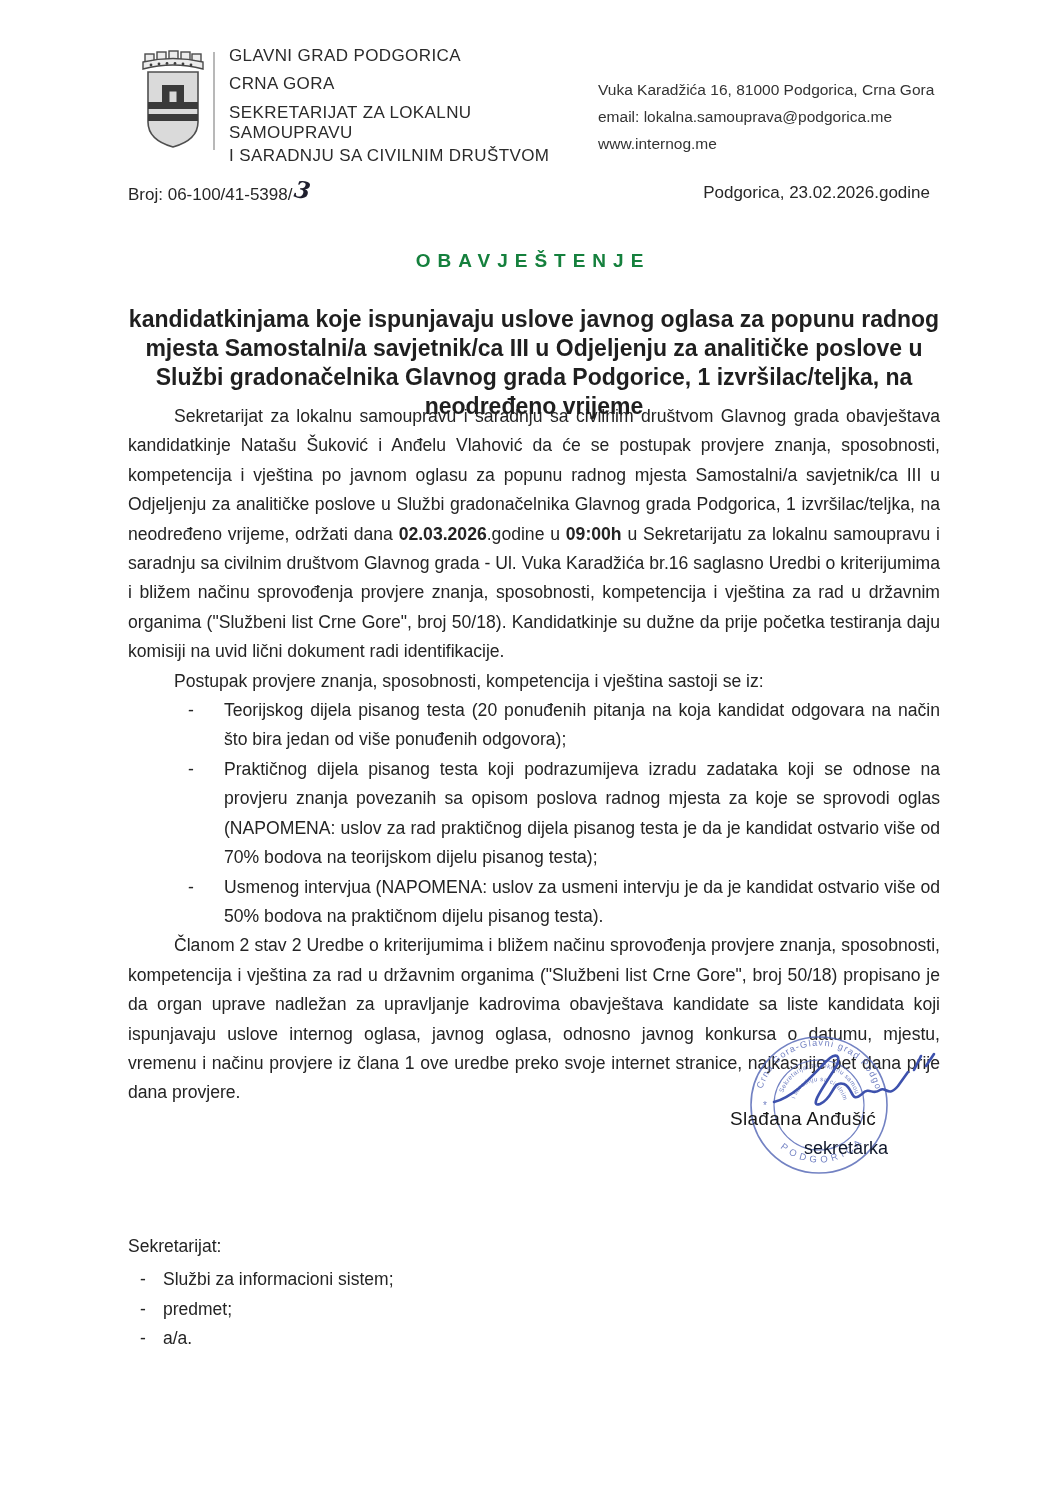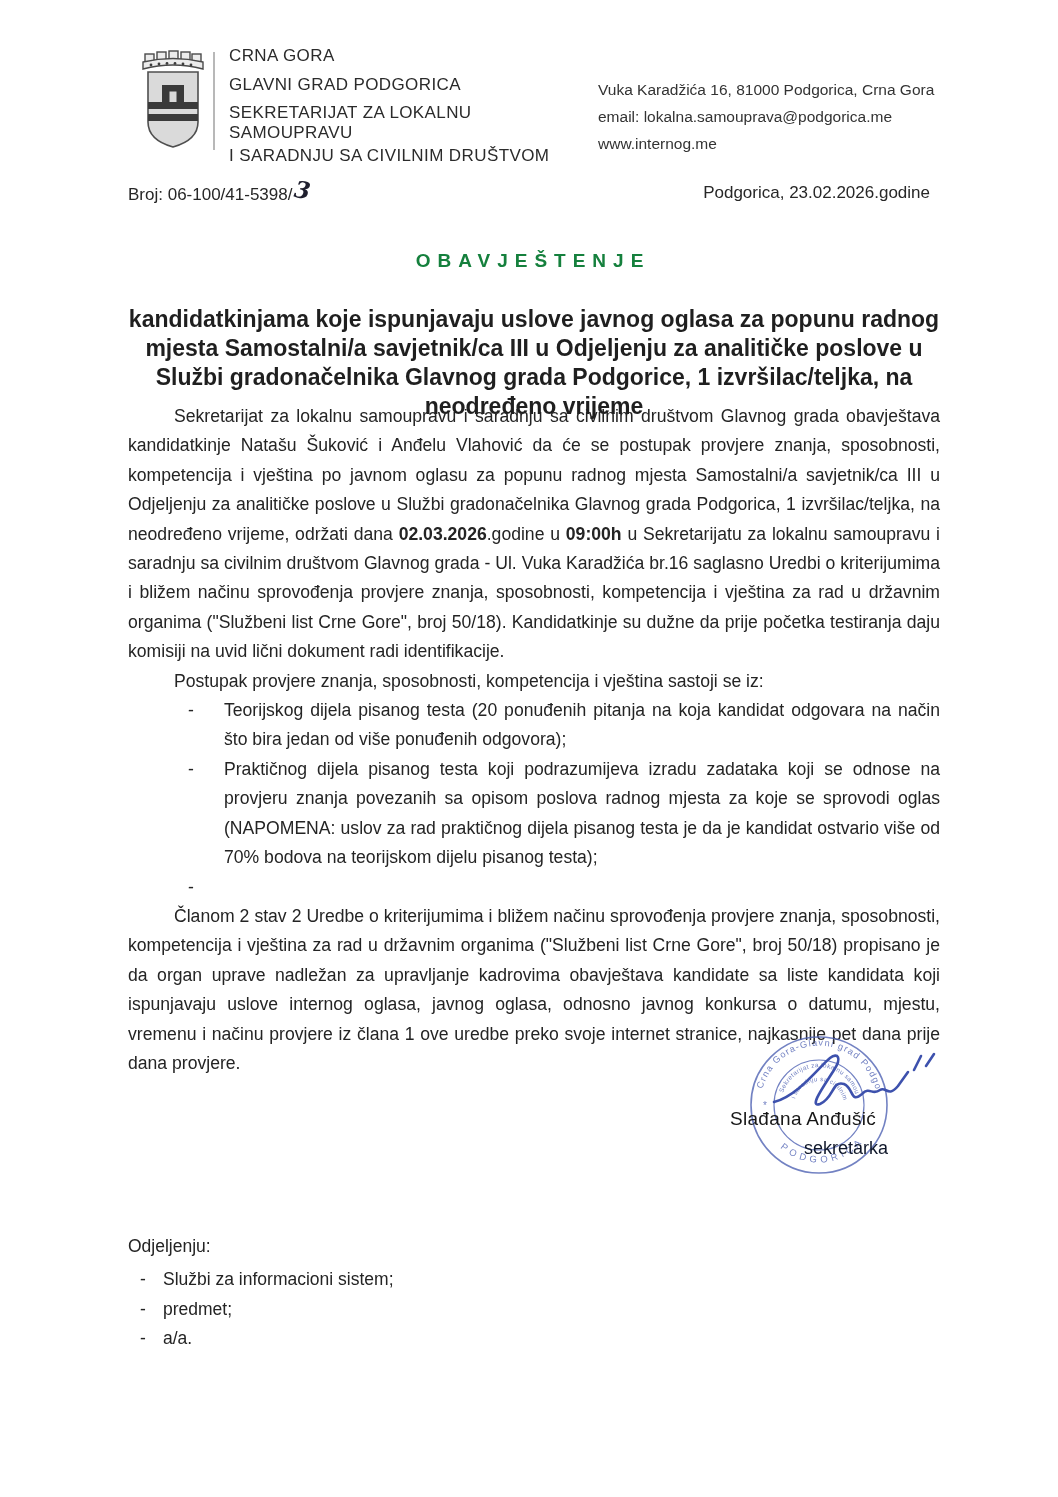--- a/index.html
+++ b/index.html
@@ -117,22 +117,22 @@
 
     <g fill="#3a3a3a">
       <path d="M22 52 V35 H44 V52 H36.5 V41.5 H29.5 V52 Z"></path>
       <rect x="8" y="52" width="50" height="7"></rect>
       <rect x="8" y="64" width="50" height="7"></rect>
     </g>
   </svg>
   <div class="lh-divider"></div>
 
   <div class="org-block">
+    <div class="org-line l2">GLAVNI GRAD PODGORICA</div>
     <div class="org-line l1">CRNA GORA</div>
-    <div class="org-line l2">GLAVNI GRAD PODGORICA</div>
     <div class="org-line l3">SEKRETARIJAT ZA LOKALNU SAMOUPRAVU</div>
     <div class="org-line l4">I SARADNJU SA CIVILNIM DRUŠTVOM</div>
   </div>
 
   <div class="contact-block">
     <div class="contact-line">Vuka Karadžića 16, 81000 Podgorica, Crna Gora</div>
     <div class="contact-line">email: lokalna.samouprava@podgorica.me</div>
     <div class="contact-line">www.internog.me</div>
   </div>
 
@@ -156,20 +156,21 @@
       <li>
         <span class="dash">-</span>
         <span class="li-text">Teorijskog dijela pisanog testa (20 ponuđenih pitanja na koja kandidat odgovara na način što bira jedan od više ponuđenih odgovora);</span>
       </li>
       <li>
         <span class="dash">-</span>
         <span class="li-text">Praktičnog dijela pisanog testa koji podrazumijeva izradu zadataka koji se odnose na provjeru znanja povezanih sa opisom poslova radnog mjesta za koje se sprovodi oglas (NAPOMENA: uslov za rad praktičnog dijela pisanog testa je da je kandidat ostvario više od 70% bodova na teorijskom dijelu pisanog testa);</span>
       </li>
       <li>
         <span class="dash">-</span>
+        <span class="li-text">Usmenog intervjua (NAPOMENA: uslov za usmeni intervju je da je kandidat ostvario više od 50% bodova na praktičnom dijelu pisanog testa).</span>
       </li>
     </ul>
 
     <p class="body-p ind">Članom 2 stav 2 Uredbe o kriterijumima i bližem načinu sprovođenja provjere znanja, sposobnosti, kompetencija i vještina za rad u državnim organima ("Službeni list Crne Gore", broj 50/18) propisano je da organ uprave nadležan za upravljanje kadrovima obavještava kandidate sa liste kandidata koji ispunjavaju uslove internog oglasa, javnog oglasa, odnosno javnog konkursa o datumu, mjestu, vremenu i načinu provjere iz člana 1 ove uredbe preko svoje internet stranice, najkasnije pet dana prije dana provjere.</p>
   </div>
 
   <div class="sig-area">
     <svg class="stamp-svg" width="152" height="152" viewBox="-76 -76 152 152">
       <defs>
         <path id="arcTop" d="M -57 -14 A 58.5 58.5 0 0 1 57 -14"></path>
@@ -204,21 +205,21 @@
         <path d="M146 20 L 153 6"></path>
         <path d="M158 16 L 166 4"></path>
       </g>
     </svg>
 
     <div class="sig-name">Slađana Anđušić</div>
     <div class="sig-role">sekretarka</div>
   </div>
 
   <div class="footer">
-    <div class="footer-label">Odjeljenju:</div>
+    <div class="footer-label">Sekretarijat:</div>
     <ul class="footer-list">
       <li>
         <span class="dash">-</span>
         <span>Službi za informacioni sistem;</span>
       </li>
       <li>
         <span class="dash">-</span>
         <span>predmet;</span>
       </li>
       <li>

